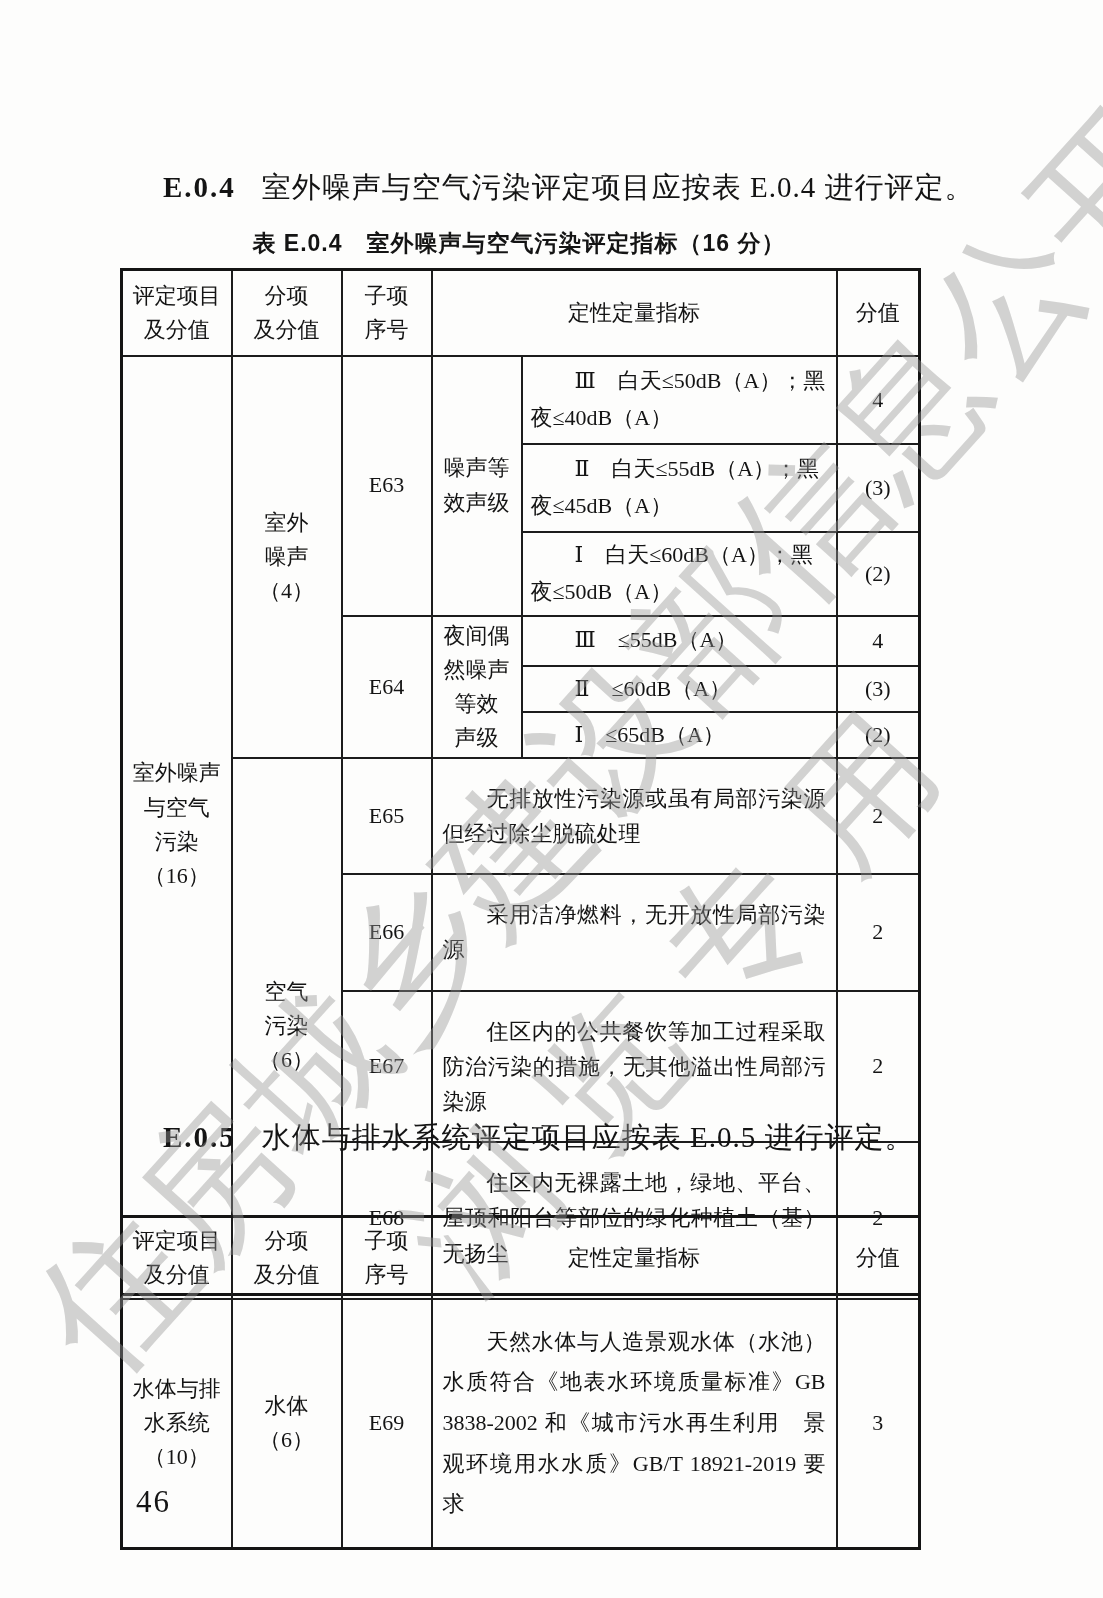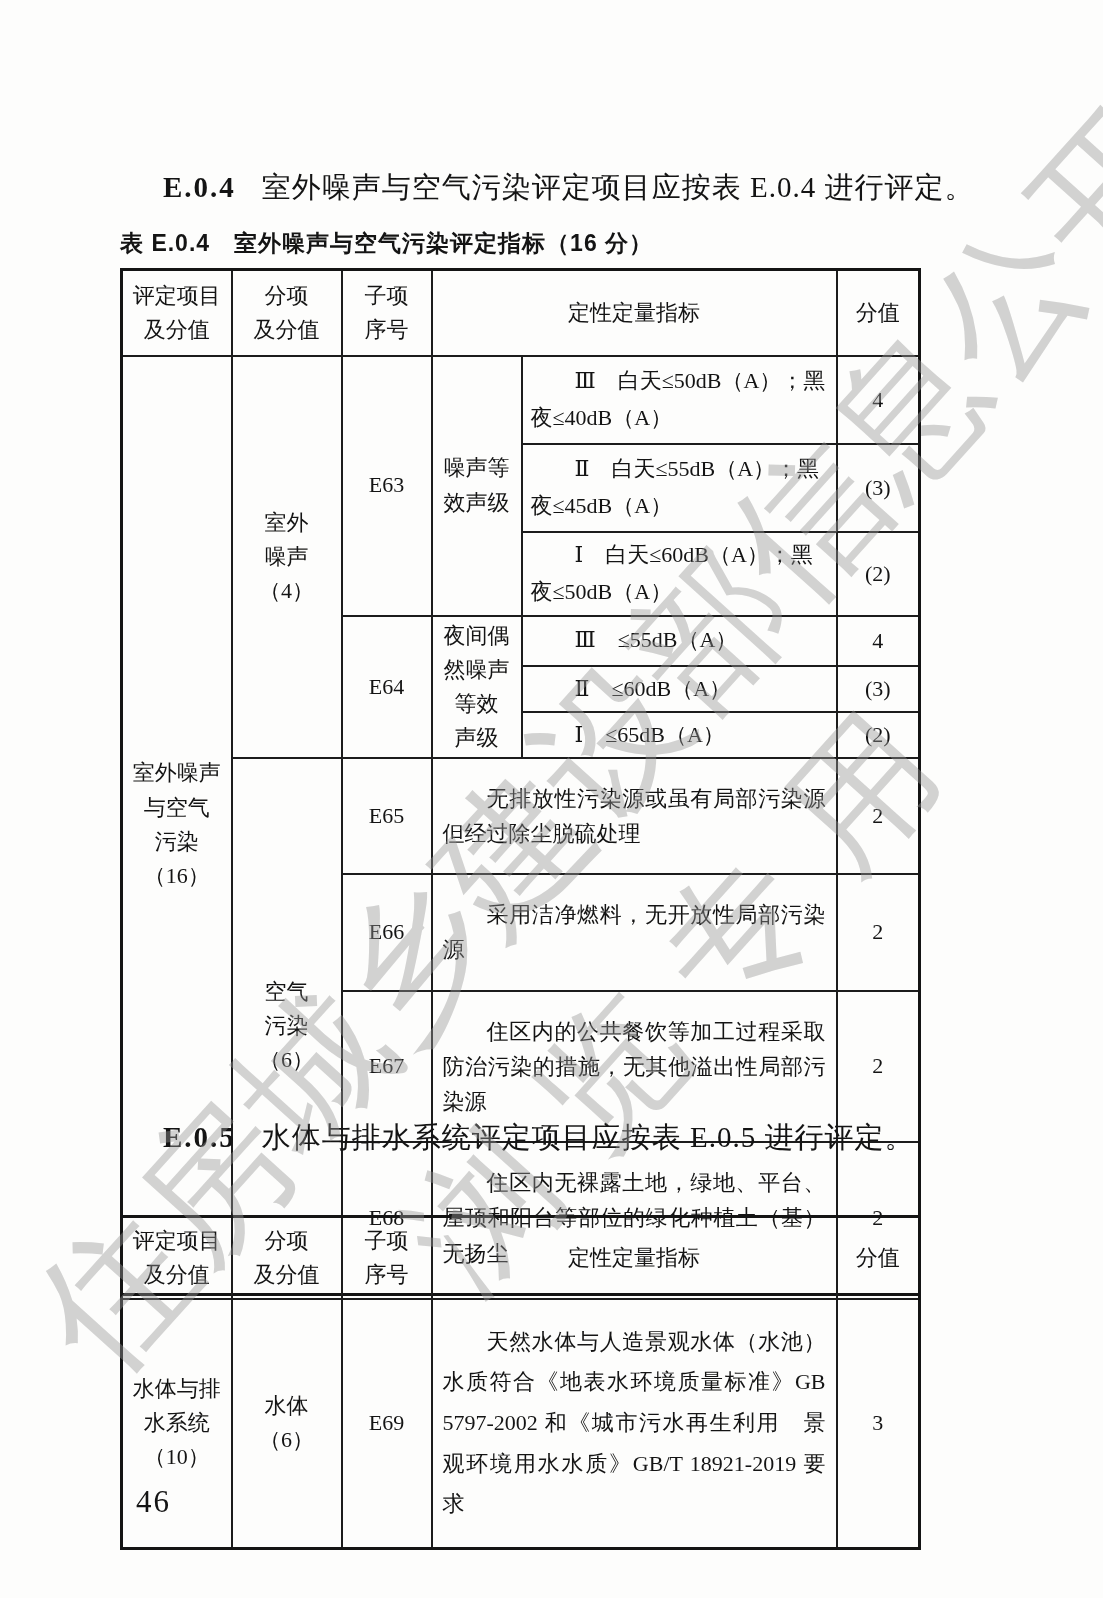--- a/index.html
+++ b/index.html
@@ -11,21 +11,21 @@
   .page { position:absolute; inset:0; }
 
   
   .section-heading { position:absolute; left:120px; width:800px; font-size:29px; white-space:nowrap;margin-left:43px; }
   .section-heading .num { font-weight:bold; letter-spacing:2px; }
   .section-heading .txt { margin-left:26px; letter-spacing:1px; }
   #heading-e04 { top:168px; }
   #heading-e05 { top:1118px; }
 
   .table-title {
-    position:absolute; left:120px; width:798px; 
+    position:absolute; left:120px; width:798px; text-align:center;
     font-family:"Liberation Sans","DejaVu Sans",sans-serif;
     font-weight:bold; font-size:23px; letter-spacing:1px;
   }
   #title-e04 { top:228px; }
   #title-e05 { top:1176px; }
 
   
   table { border-collapse:collapse; table-layout:fixed; position:absolute; left:120px; background:transparent; }
   #table-e04 { top:268px; width:798px; }
   #table-e05 { top:1215px; width:798px; }
@@ -185,21 +185,21 @@
       </tr>
     </thead>
     <tbody>
       <tr class="r11">
         <td class="c pre">水体与排
 水系统
 （10）</td>
         <td class="c pre">水体
 （6）</td>
         <td class="c">E69</td>
-        <td class="indicator" colspan="2" style="line-height:1.85;">天然水体与人造景观水体（水池）水质符合《地表水环境质量标准》GB 5797-2002 和《城市污水再生利用　景观环境用水水质》GB/T 18921-2019 要求</td>
+        <td class="indicator" colspan="2" style="line-height:1.85;">天然水体与人造景观水体（水池）水质符合《地表水环境质量标准》GB 3838-2002 和《城市污水再生利用　景观环境用水水质》GB/T 18921-2019 要求</td>
         <td class="score">3</td>
       </tr>
     </tbody>
   </table>
 
   <div class="wm" id="wm-line1">住房城乡建设部信息公开</div>
   <div class="wm" id="wm-line2">浏览专用</div>
 
   <div class="page-number">46</div>
 

